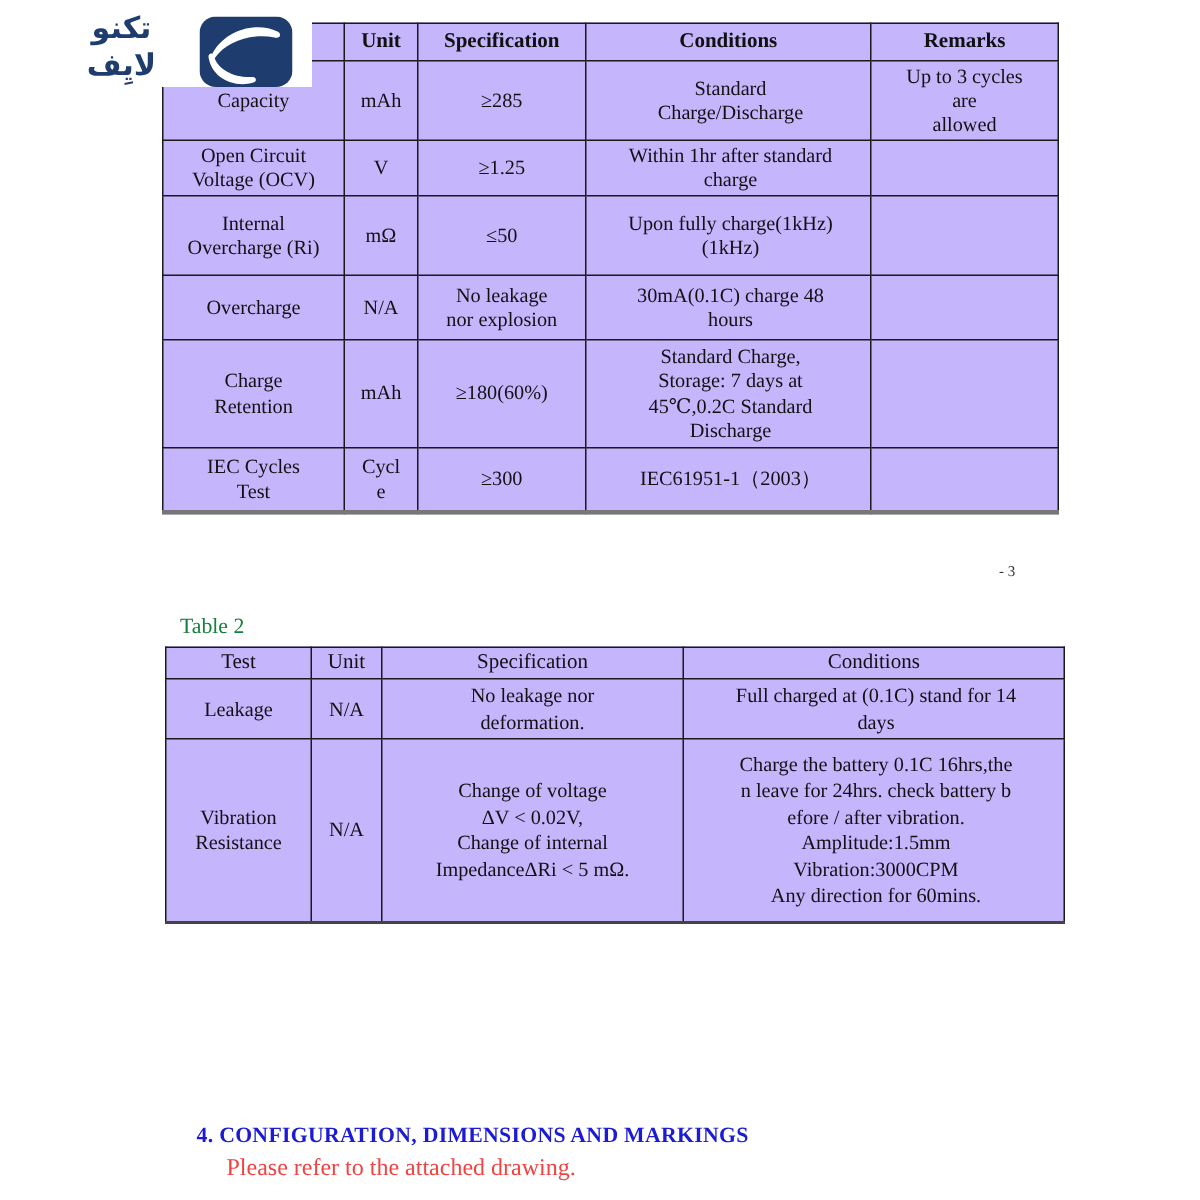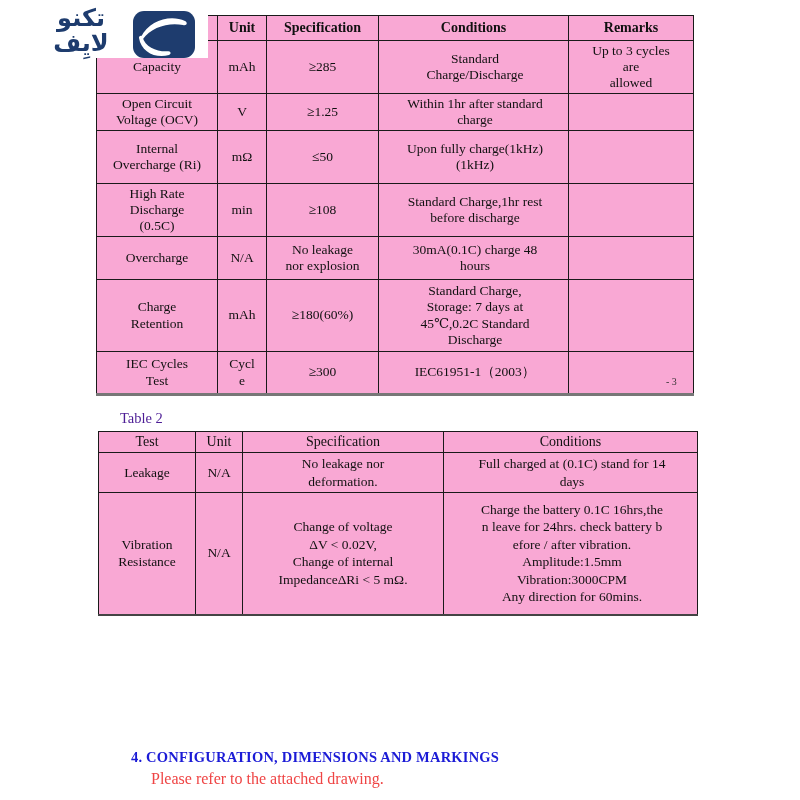--- a/index.html
+++ b/index.html
@@ -1,41 +1,41 @@
 <!DOCTYPE html>
 <html><head>
 <meta charset="utf-8">
 <style>
   * { margin:0; padding:0; box-sizing:border-box; }
   html,body { width:800px; height:800px; background:#ffffff; }
   body { font-family:"Liberation Serif","DejaVu Serif","DejaVu Sans",serif; color:#111; position:relative; }
   .page { position:absolute; inset:0; background:#fff; }
 
   
-  table { border-collapse:collapse; table-layout:fixed; position:absolute; background:#f9a8d4; }
+  table { border-collapse:collapse; table-layout:fixed; position:absolute; background:#c4b5fd;margin-left:12px; }
   td, th { border:1px solid #1a1a1a; vertical-align:middle; text-align:center;
            font-size:13.5px; line-height:1.2; white-space:pre-line; padding:1px 4px;
            font-weight:normal; overflow:hidden; }
   .t1 { left:96px; top:15px; width:597px; border-bottom:3px solid #777; }
   .t1 th { font-weight:bold; font-size:14px; }
   .t2 { left:98px; top:431px; width:599px; border-bottom:2px solid #444; }
   .t2 th { font-weight:normal; font-size:14px; }
   td.cond { text-align:center; padding-left:7px; line-height:1.22; }
   .t2 td.cond { line-height:1.3; }
   .t2 td.spec { line-height:1.3; }
   .t2 td { line-height:1.3; }
 
   
   .logo-patch { position:absolute; left:0; top:0; width:208px; height:58px; background:#fff; z-index:5; }
   .logo-text { position:absolute; left:34px; top:6px; width:94px; text-align:center; direction:rtl;
-               font-family:"DejaVu Sans",sans-serif; font-weight:bold; font-size:24px; line-height:25px; }
+               font-family:"DejaVu Sans",sans-serif; font-weight:bold; font-size:20px; line-height:25px; }
   .logo-icon { position:absolute; left:133px; top:11px; }
 
   
-  .tbl-caption { position:absolute; left:120px; top:410px; font-size:14.5px; color:#4c1d95; }
+  .tbl-caption { position:absolute; left:120px; top:410px; font-size:14.5px; color:#15803d; }
   .page-marker { position:absolute; left:666px; top:376px; font-size:10px; color:#333; }
   .section-heading { position:absolute; left:115px; top:749px; font-size:14.5px; font-weight:bold; letter-spacing:0.2px; }
   .section-body { position:absolute; left:151px; top:770px; font-size:16px; color:#ef4444; }
 </style>
 </head>
 <body>
 
 <div class="page">
 
   <table class="t1">
@@ -73,30 +73,20 @@
 charge</td>
       <td></td>
     </tr>
     <tr style="height:53px">
       <td>Internal
 Overcharge (Ri)</td>
       <td>mΩ</td>
       <td>≤50</td>
       <td class="cond">Upon fully charge(1kHz)
 (1kHz)</td>
-      <td></td>
-    </tr>
-    <tr style="height:53px">
-      <td>High Rate
-Discharge
-(0.5C)</td>
-      <td>min</td>
-      <td>≥108</td>
-      <td class="cond">Standard Charge,1hr rest
-before discharge</td>
       <td></td>
     </tr>
     <tr style="height:43px">
       <td>Overcharge</td>
       <td>N/A</td>
       <td>No leakage
 nor explosion</td>
       <td class="cond">30mA(0.1C) charge 48
 hours</td>
       <td></td>

